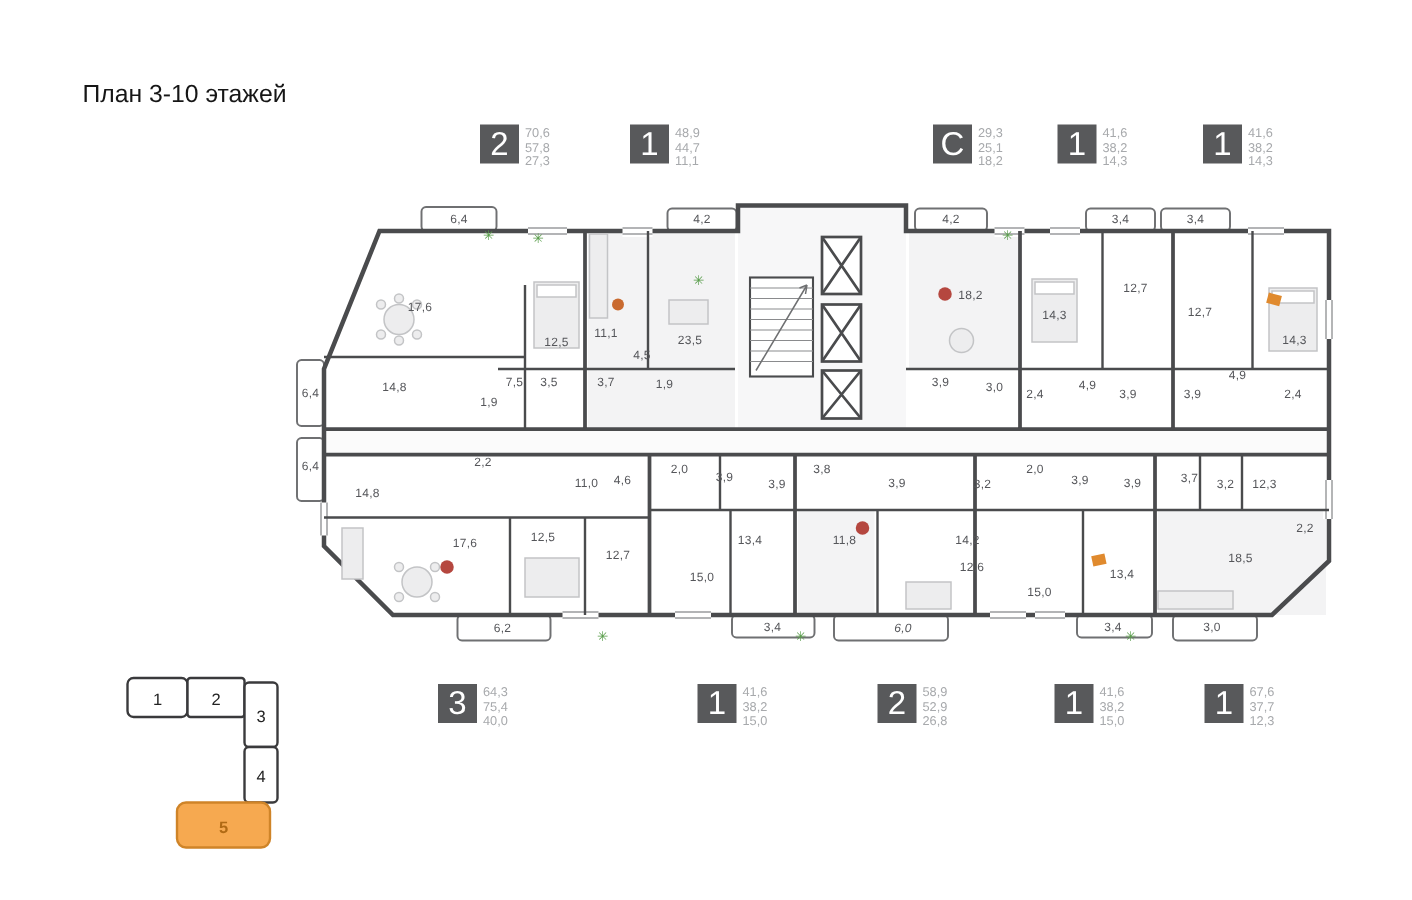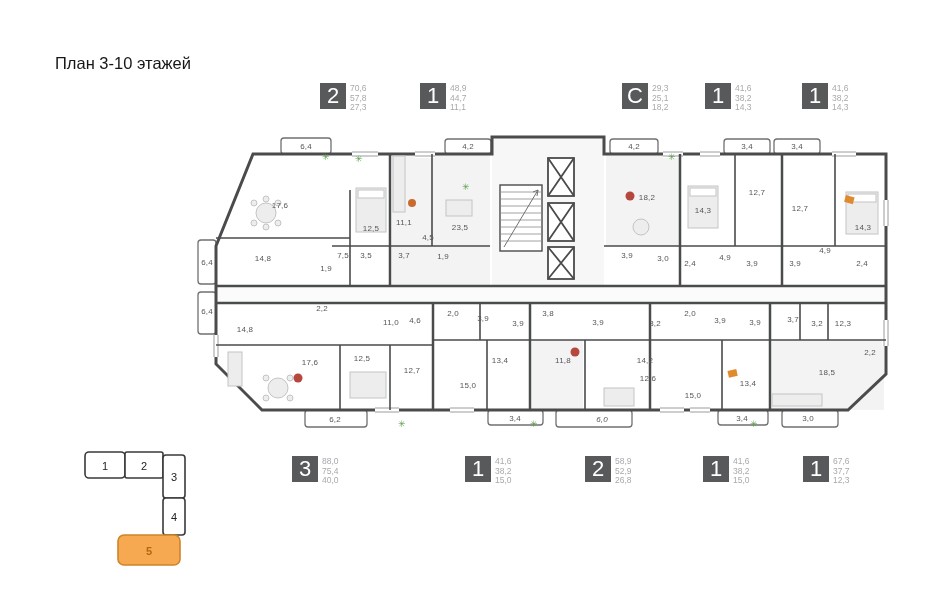--- a/index.html
+++ b/index.html
@@ -283,21 +283,21 @@
         <div>41,6</div>
         <div>38,2</div>
         <div>14,3</div>
       </div>
     </div>
   </div>
 <div id="legend-bottom">
     <div class="apt-item" style="left: 292px; top: 456px;">
       <div class="apt-box">3</div>
       <div class="apt-values">
-        <div>88,0</div>
+        <div>64,3</div>
         <div>75,4</div>
         <div>40,0</div>
       </div>
     </div>
     <div class="apt-item" style="left: 465px; top: 456px;">
       <div class="apt-box">1</div>
       <div class="apt-values">
         <div>41,6</div>
         <div>38,2</div>
         <div>15,0</div>

